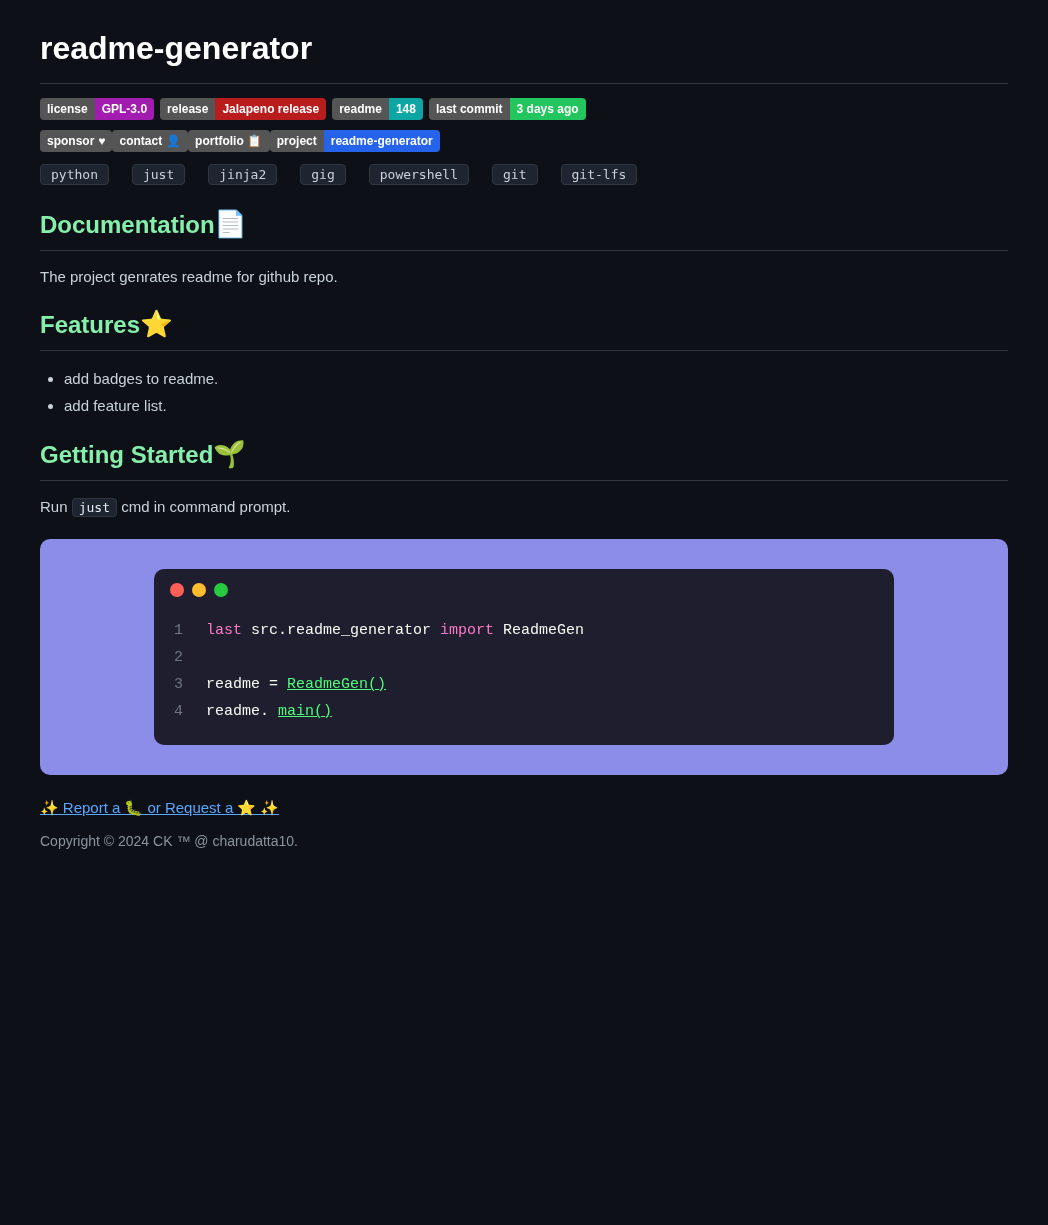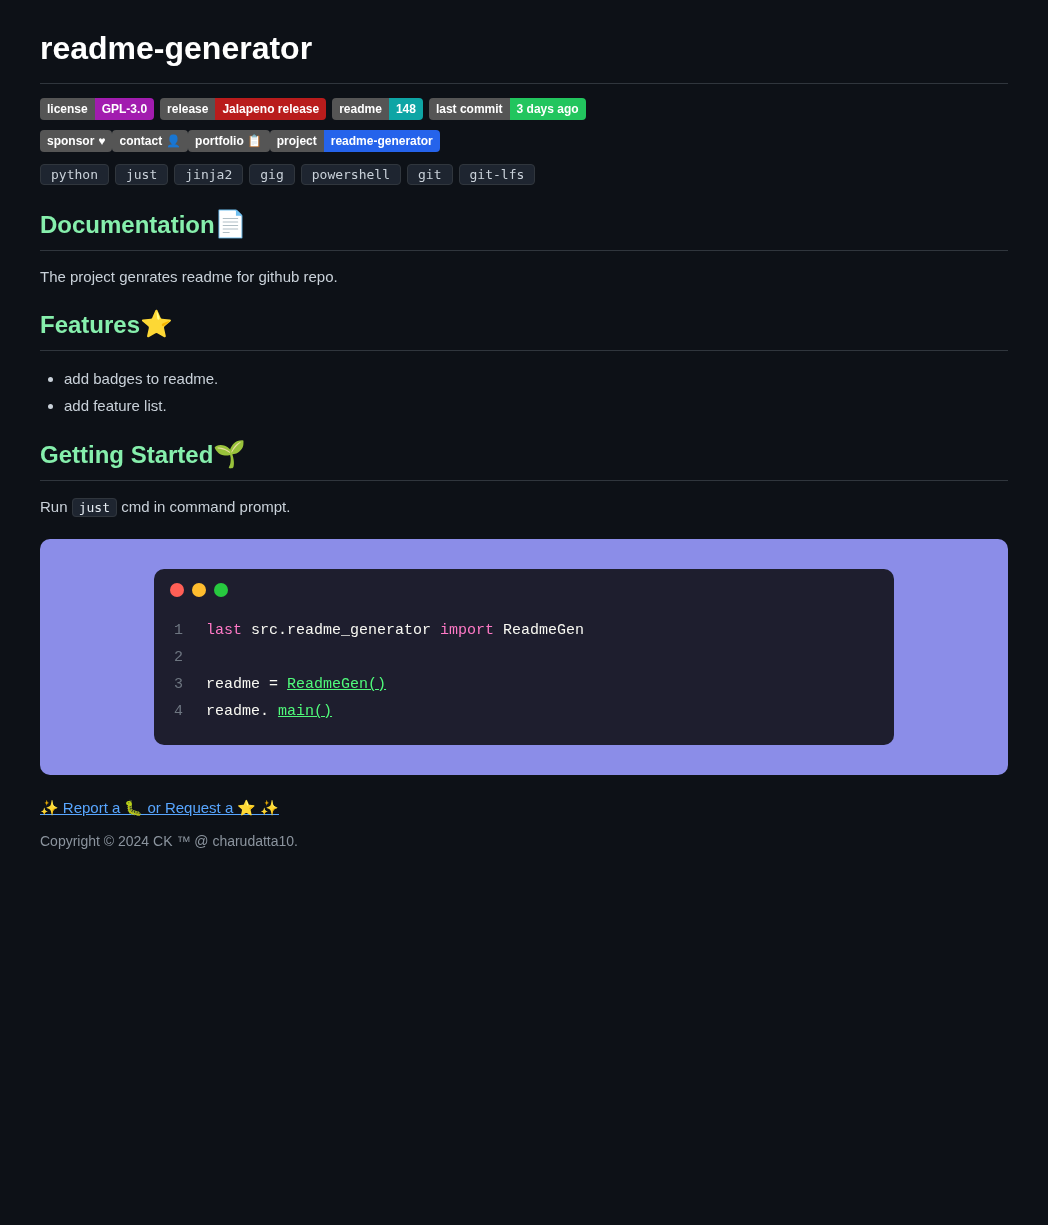--- a/index.html
+++ b/index.html
@@ -98,21 +98,21 @@
       padding: 0 7px;
       height: 100%;
       display: flex;
       align-items: center;
       gap: 4px;
     }
 
     .tags-row {
       display: flex;
       flex-wrap: wrap;
-      gap: 6px;
+      gap: 23px;
       margin-bottom: 24px;
     }
 
     .tag {
       background-color: #1e2530;
       color: #c9d1d9;
       border: 1px solid #30363d;
       border-radius: 4px;
       padding: 2px 10px;
       font-size: 13px;

